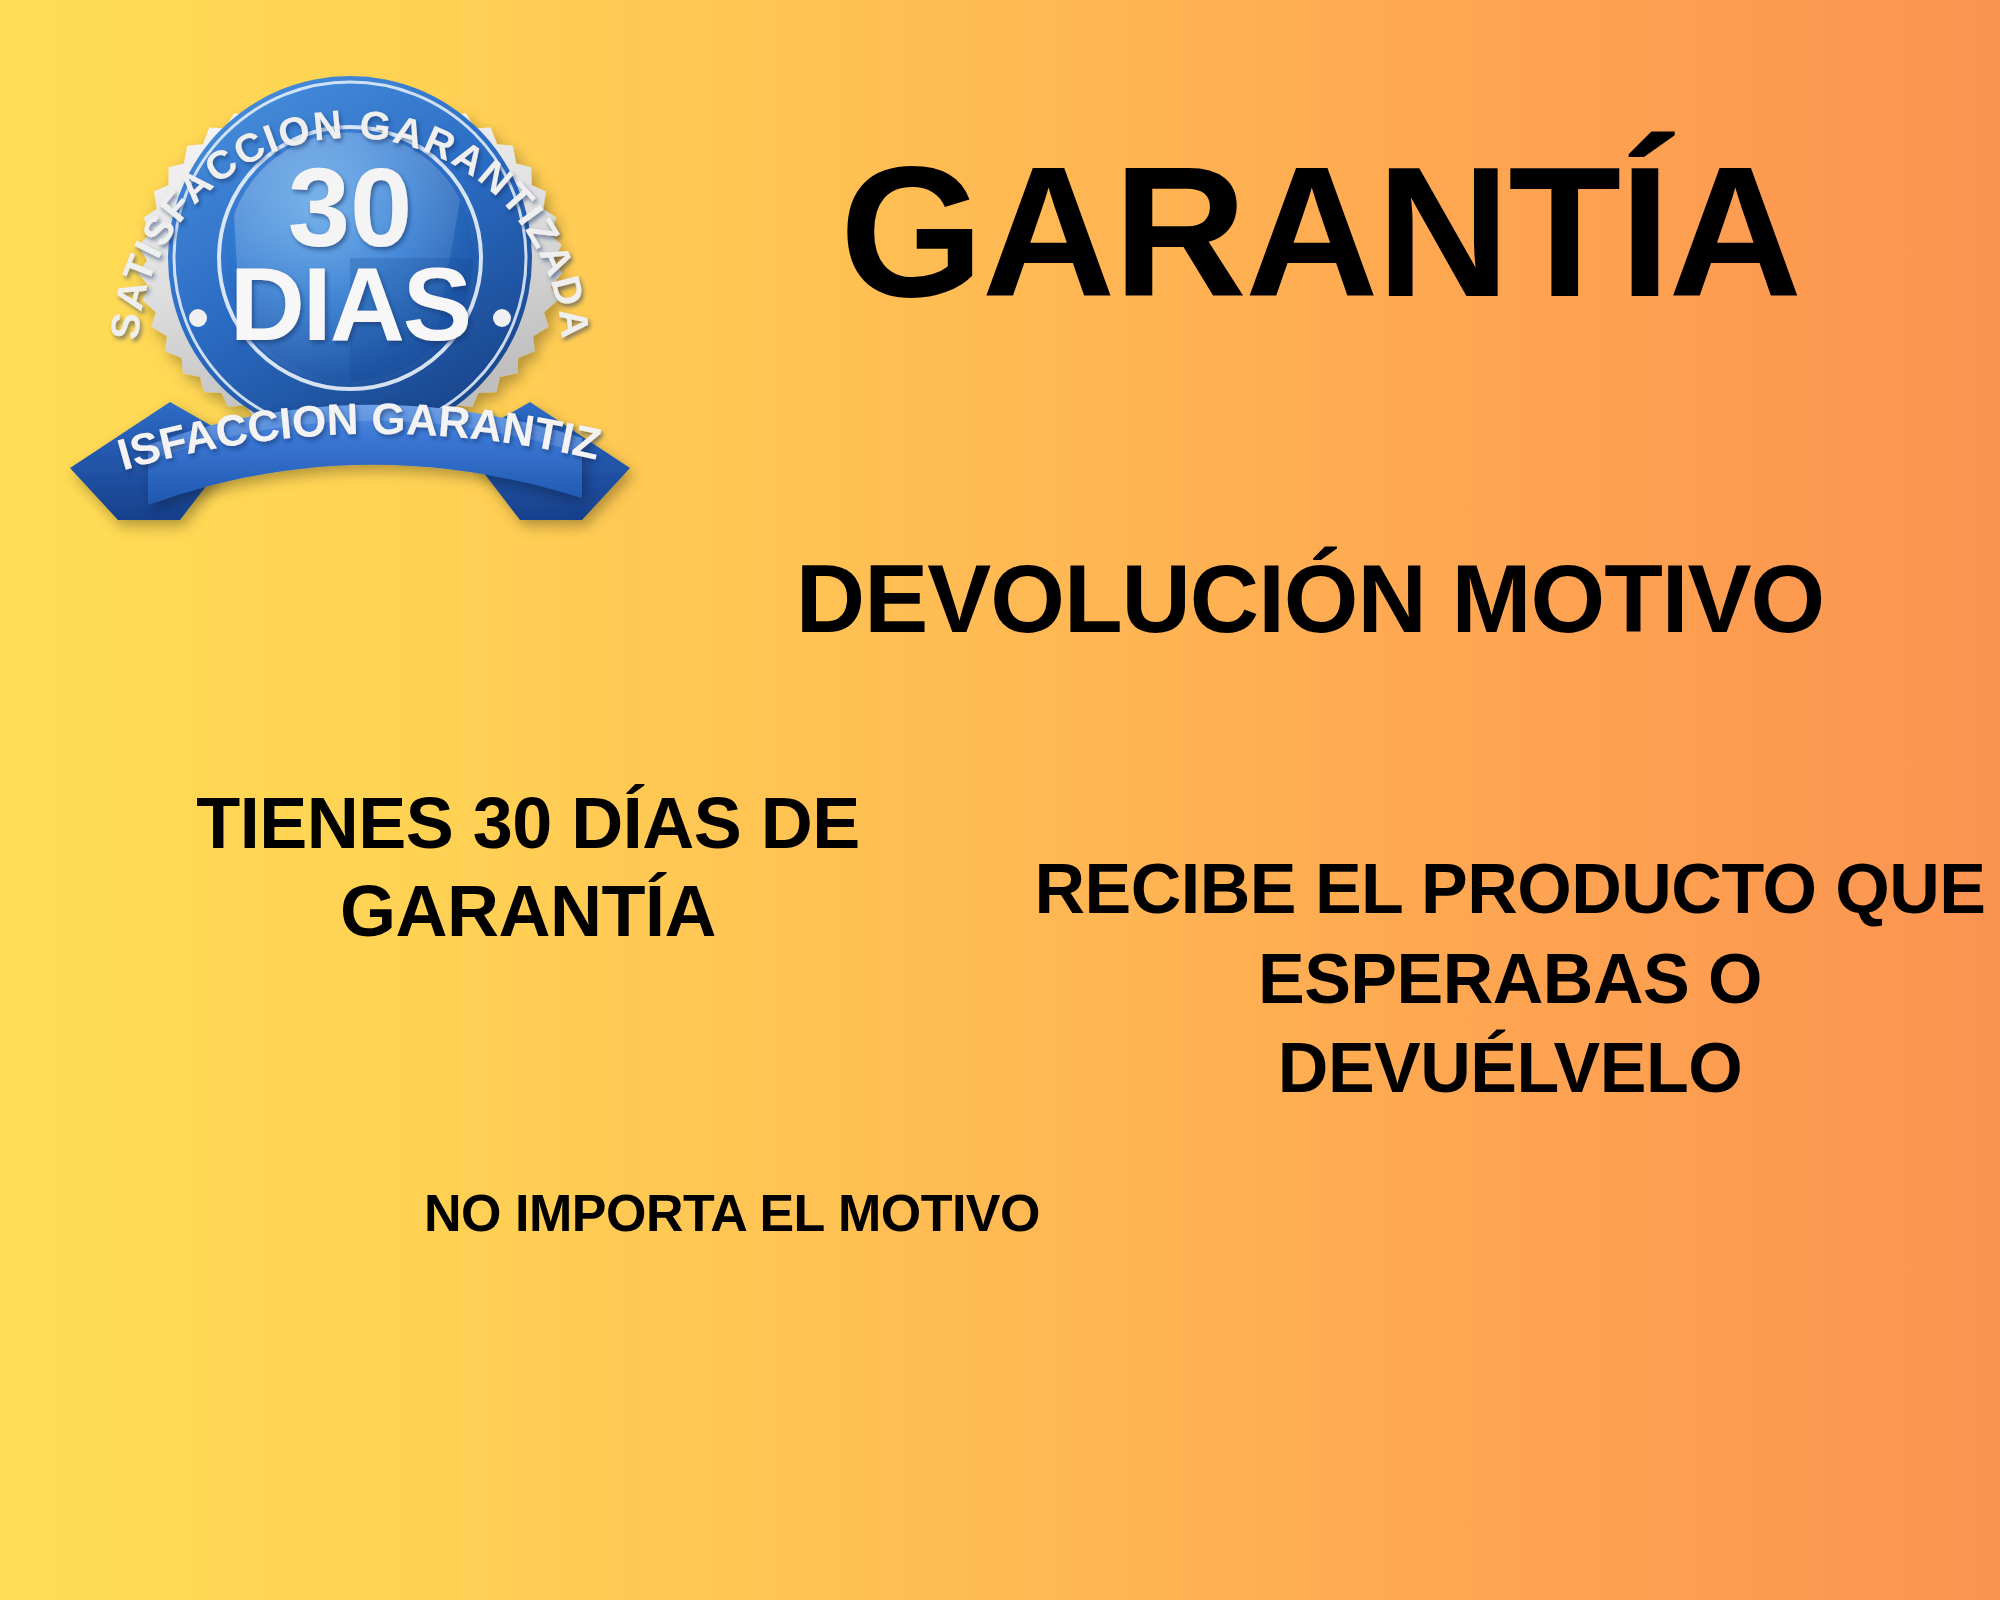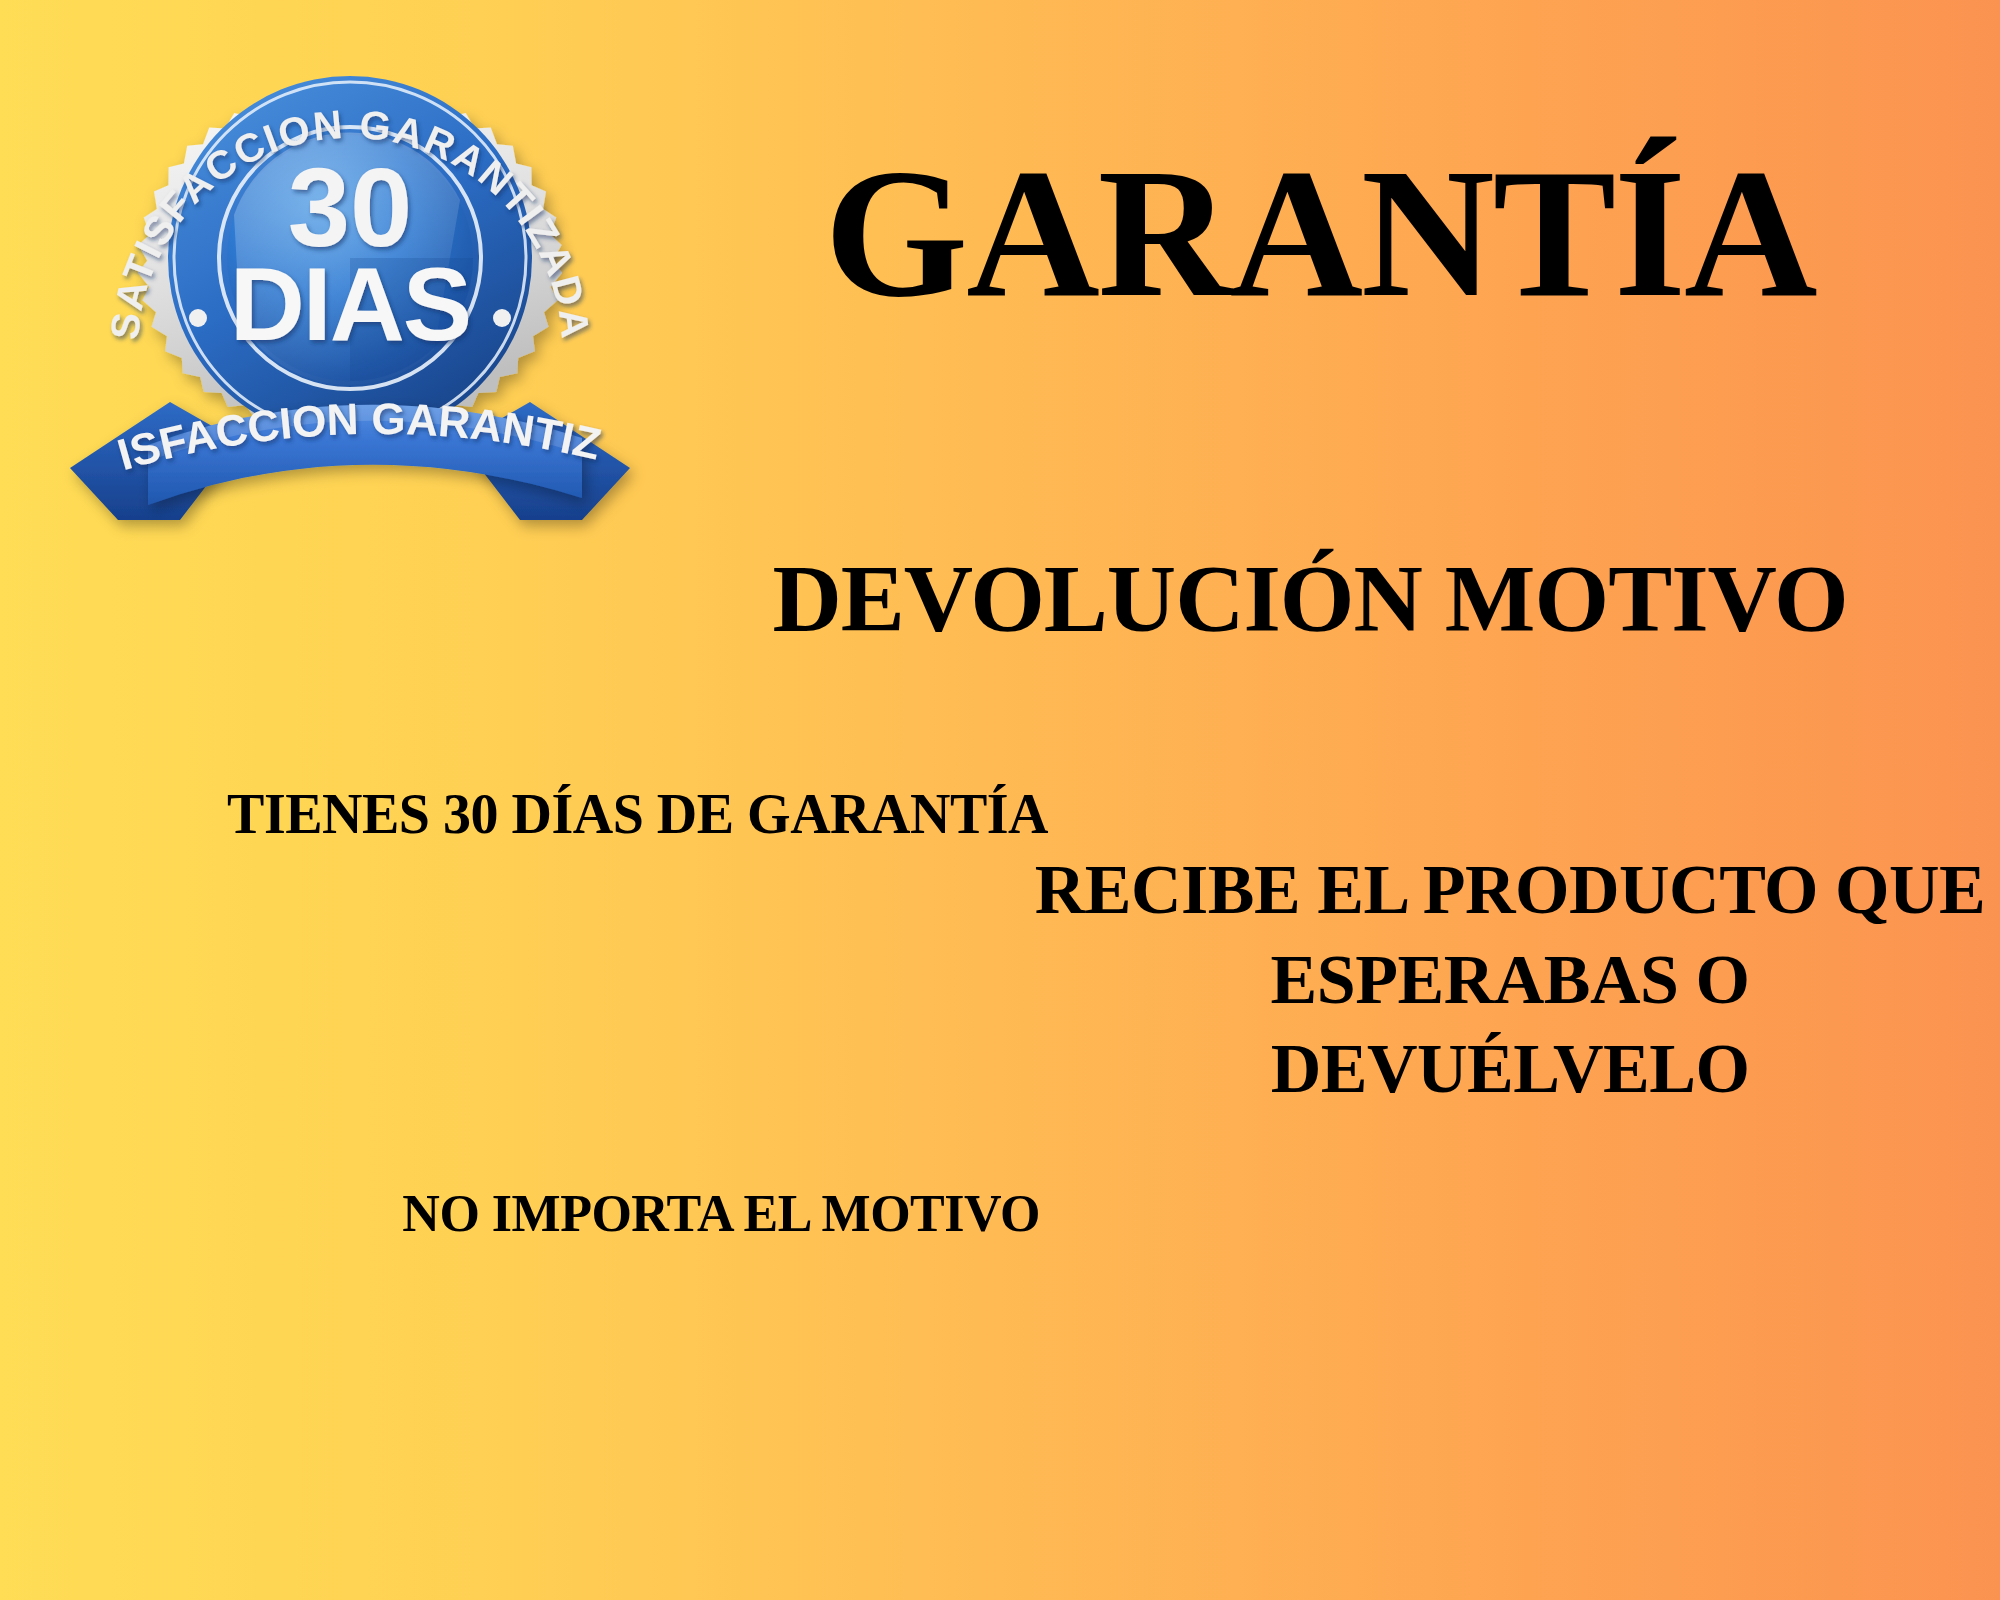--- a/index.html
+++ b/index.html
@@ -33,21 +33,21 @@
 
   
   .txt {
     position: absolute;
     color: #000000;
     font-weight: 700;
     line-height: 1.06;
     letter-spacing: -0.5px;
     text-align: center;
     white-space: pre-line;
-    font-family: Liberation Serif, serif;
+    font-family: Liberation Sans, sans-serif;
   }
 
   #title-garantia {
     left: 660px;
     top: 140px;
     width: 1320px;
     font-size: 185px;
     line-height: 1.0;
     letter-spacing: -2px;
     text-align: center;
@@ -56,26 +56,26 @@
   #subtitle-devolucion {
     left: 640px;
     top: 548px;
     width: 1340px;
     font-size: 96px;
     letter-spacing: -1px;
     text-align: center;
   }
 
   #left-block-1 {
-    left: 48px;
+    left: 28px;
     top: 780px;
     width: 1000px;
-    font-size: 56px;
+    font-size: 72px;
     line-height: 1.22;
-    text-align: right;
+    text-align: center;
   }
 
   #left-block-2 {
     left: 40px;
     top: 1182px;
     width: 1000px;
     font-size: 52px;
     line-height: 1.22;
     text-align: right;
   }

